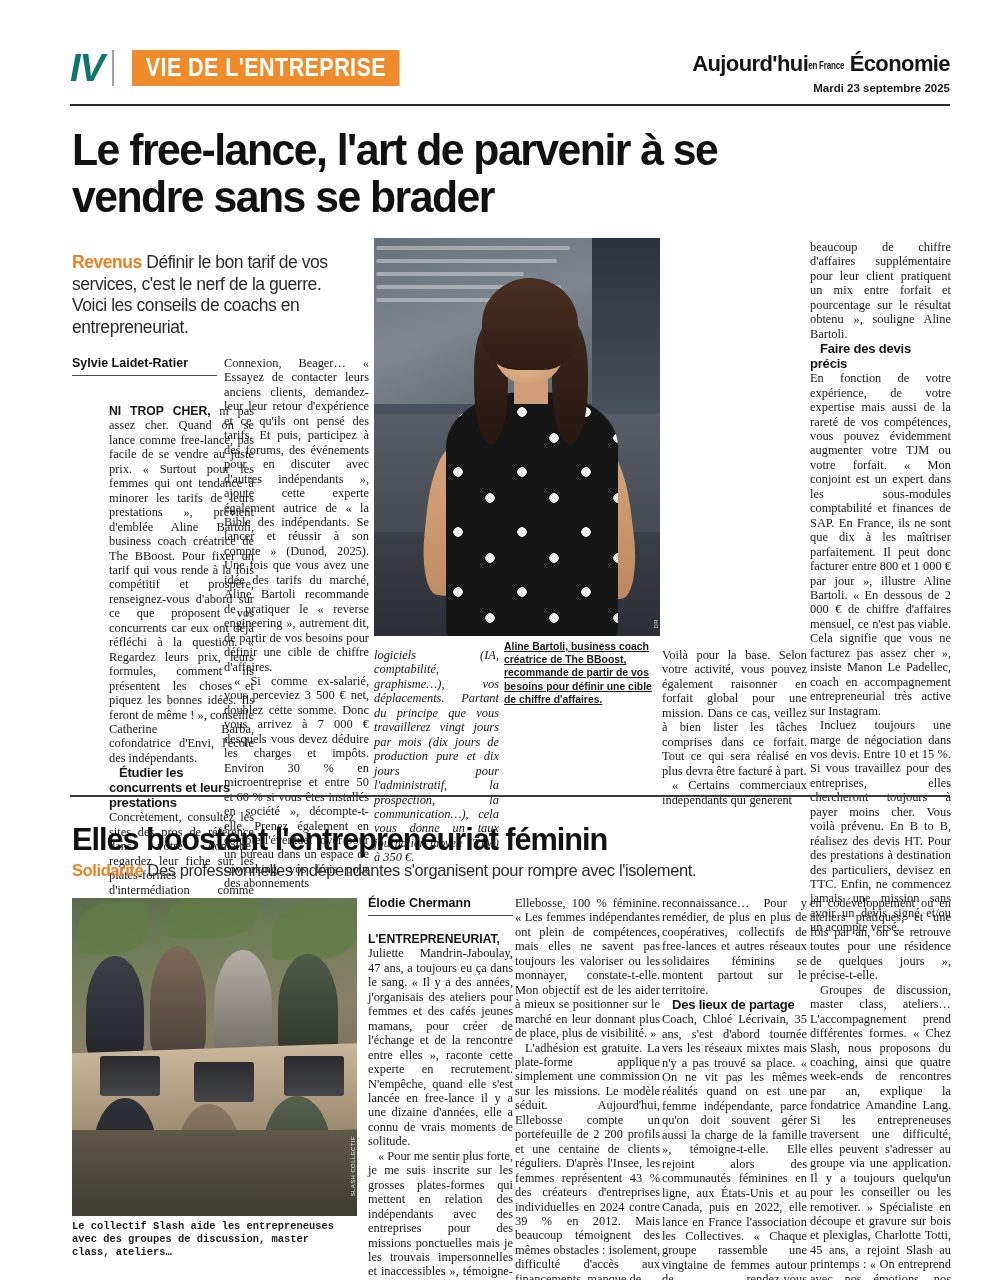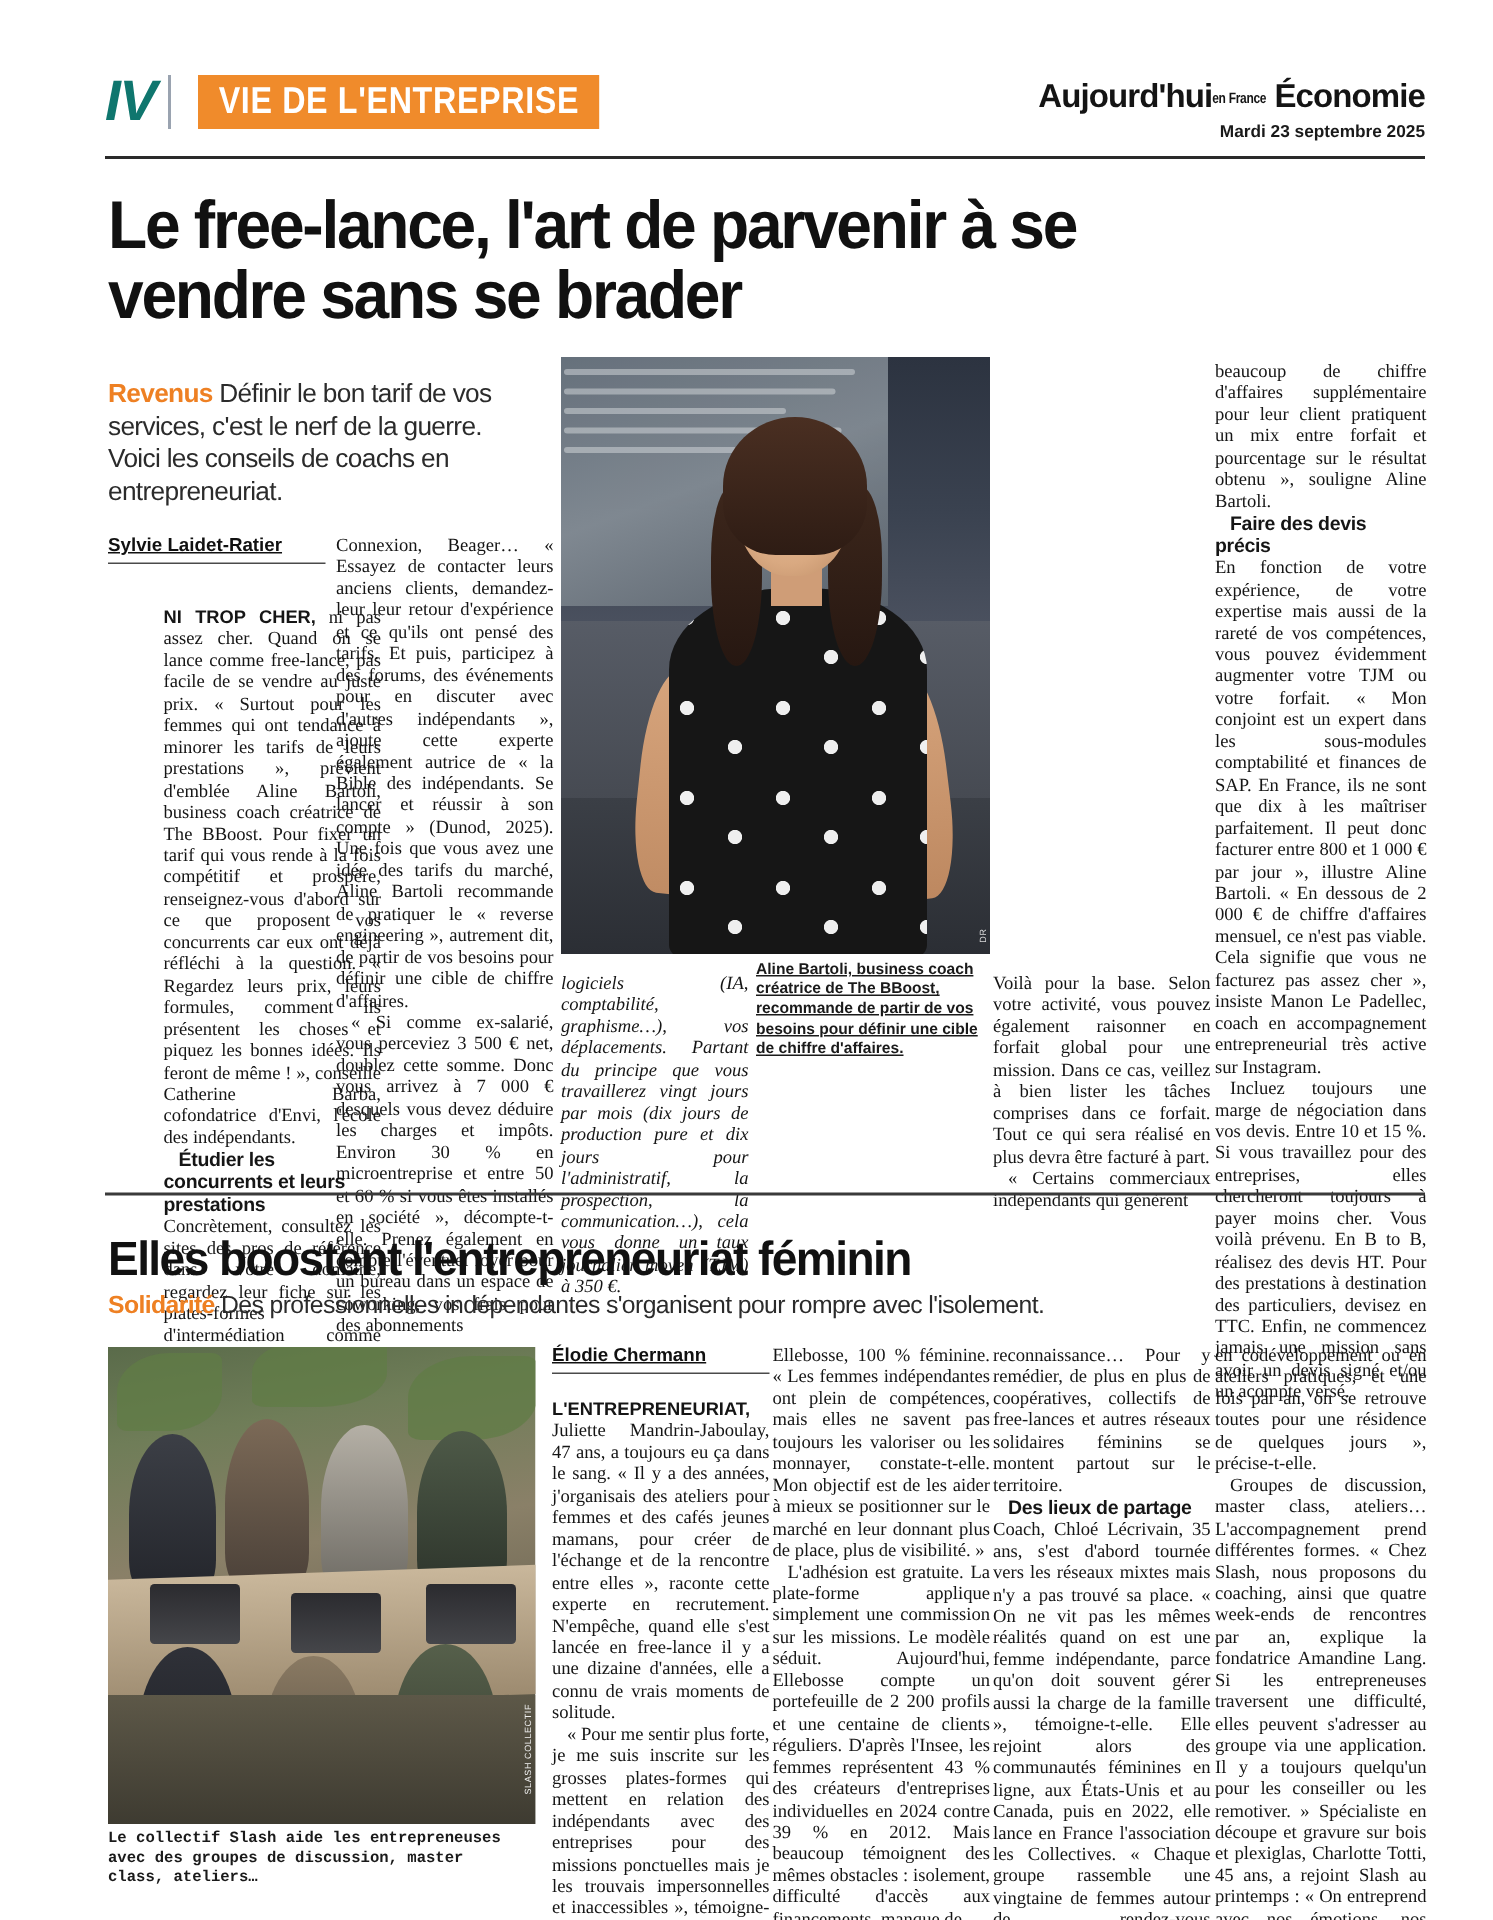--- a/index.html
+++ b/index.html
@@ -63,21 +63,21 @@
     position: absolute; left: 72px; top: 252px; width: 278px;
     font-family: Liberation Sans, sans-serif;
     font-size: 17.5px; line-height: 21.5px; color: #2b2b2b;
     letter-spacing: -0.45px;
   }
   .a1-standfirst .kicker { color: #ee8023; font-weight: bold; }
 
   .byline {
     position: absolute;
     font-family: "Liberation Sans", sans-serif;
-    font-weight: bold; font-size: 12.5px; color: #111; text-decoration: underline;
+    font-weight: bold; font-size: 12.5px; color: #111;
   }
   .byline-rule {
     position: absolute; height: 1px; background: #4a4a4a;
   }
 
   
   .col {
     position: absolute;
     font-family: "Liberation Serif", serif;
     font-size: 12.4px; line-height: 14.45px;

